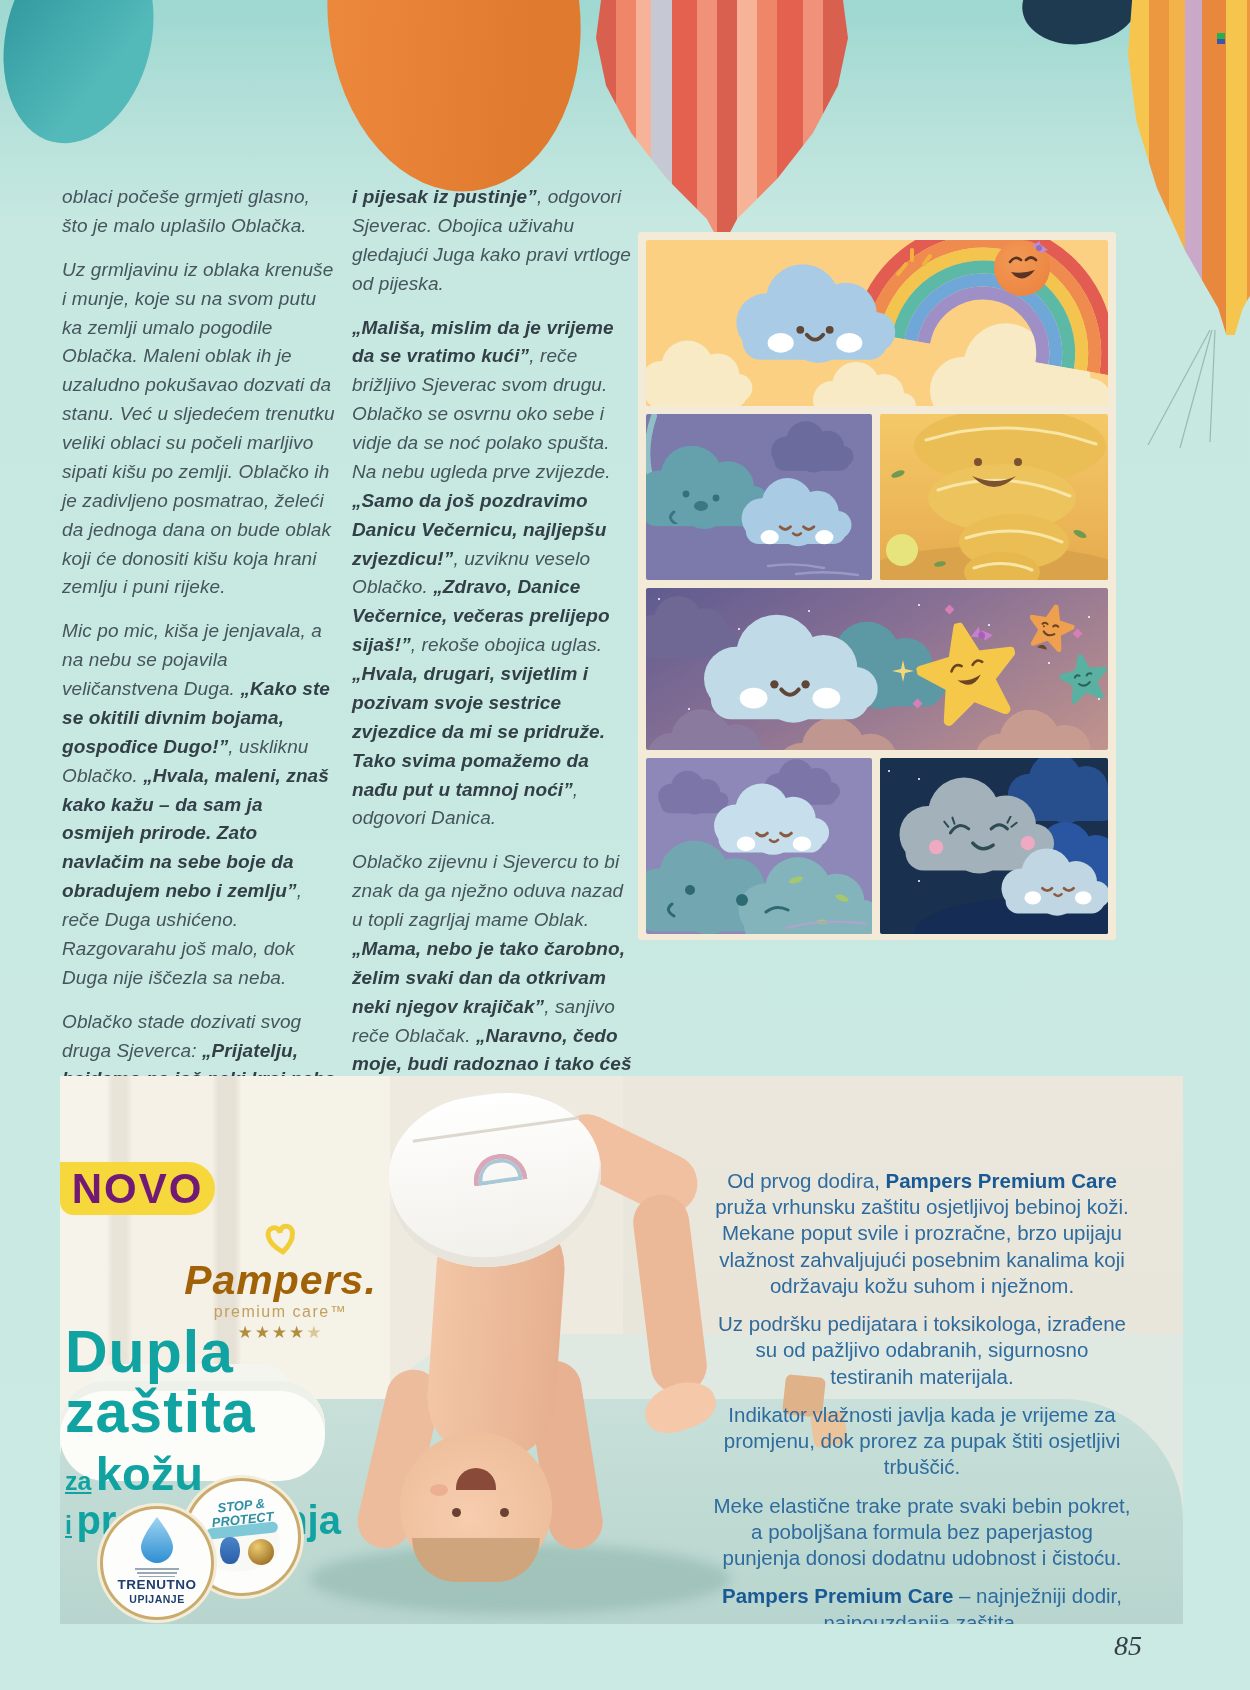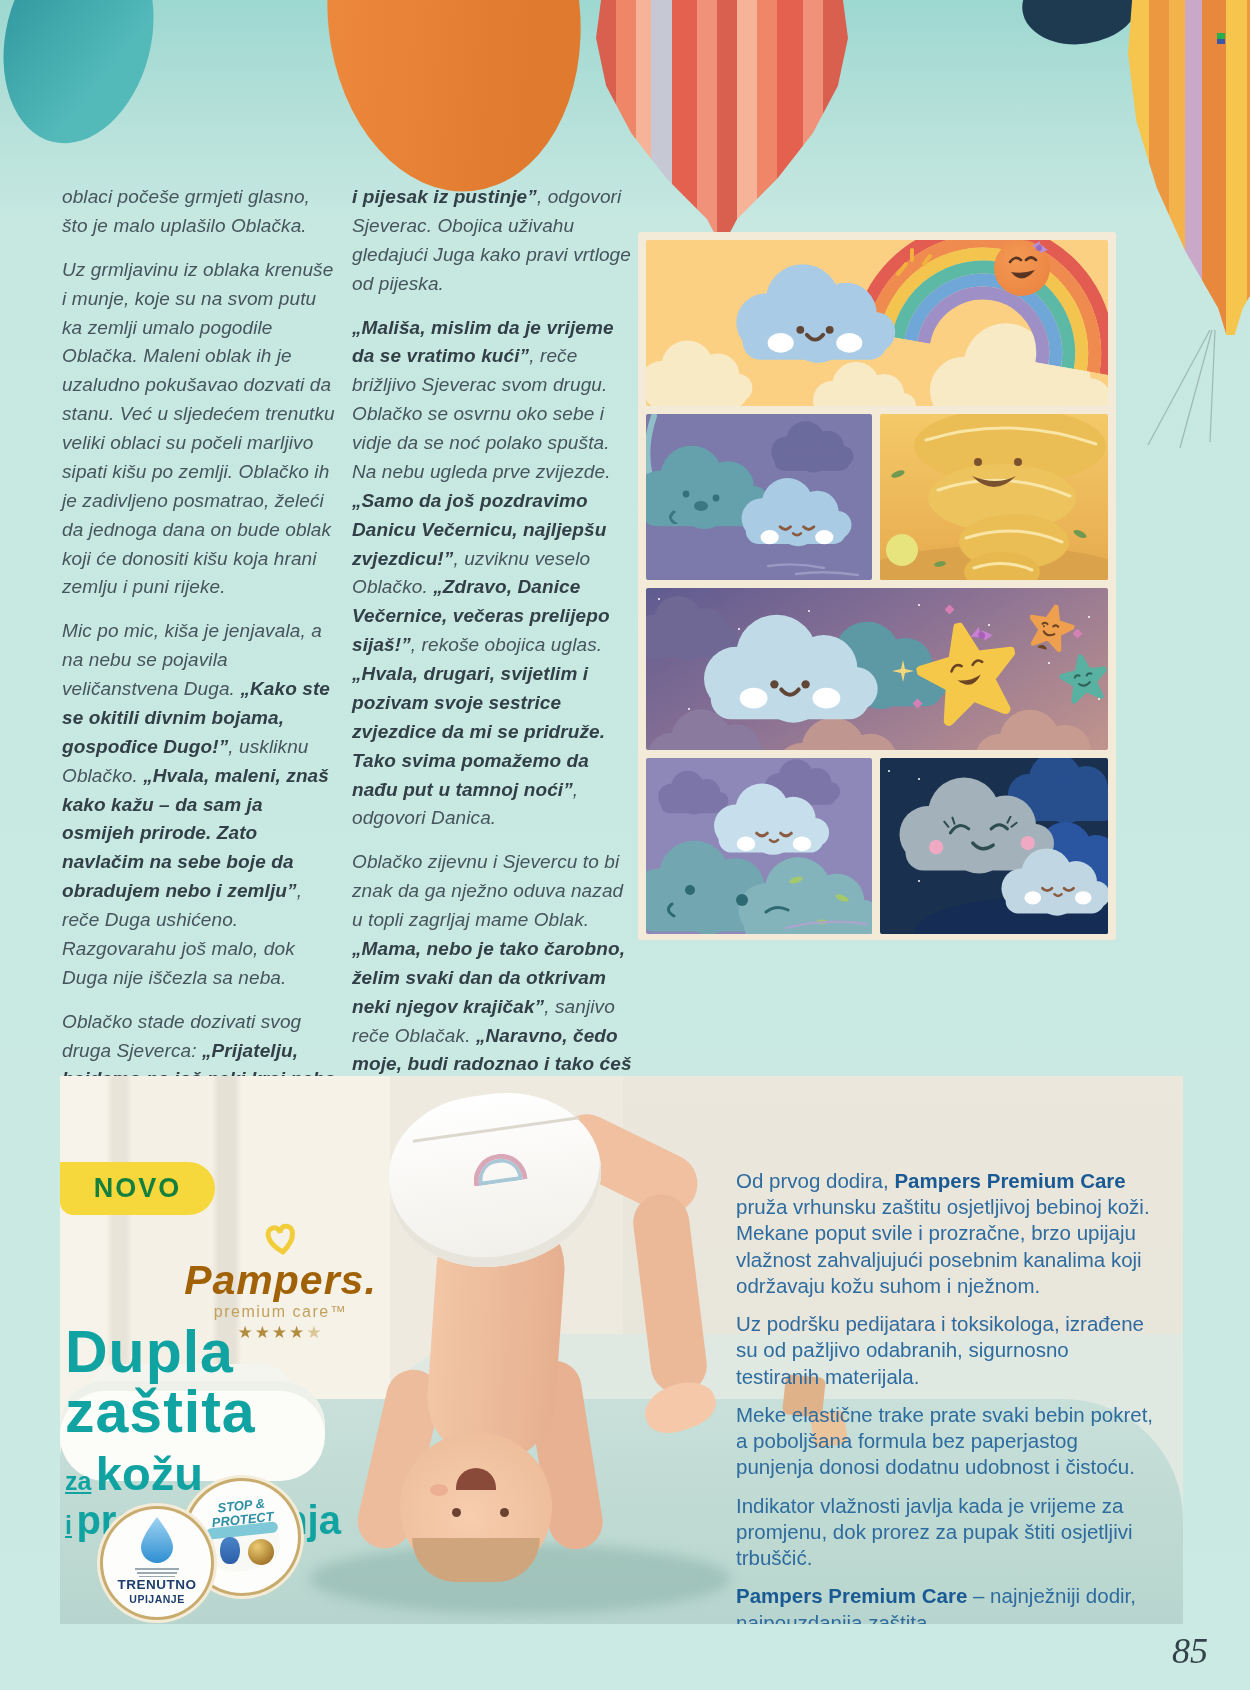--- a/index.html
+++ b/index.html
@@ -55,21 +55,21 @@
   .ad-window{left:0;top:0;width:330px;height:430px;
     background:linear-gradient(90deg,#f8f5ec 0 14%,#e7e2d6 16% 20%,#f6f2e8 22% 46%,#e4dfd3 48% 53%,#f7f4ea 55% 100%);opacity:.8;}
   .ad-wallright{right:0;top:0;width:560px;height:420px;background:linear-gradient(180deg,#ebe7dd,#e6e4da);}
   .ad-carpet2{right:0;bottom:0;width:820px;height:290px;background:#dfe9e2;border-radius:140px 0 0 0;}
   .ad-carpet{left:0;bottom:0;width:1123px;height:225px;background:linear-gradient(180deg,#c8e0d9,#b7d5ce);border-radius:60px 120px 0 0;}
   .towel{left:0;top:305px;width:265px;height:100px;background:#fcfcf9;border-radius:45px;box-shadow:0 10px 0 #eef0ea inset;}
   .towel2{left:30px;top:288px;width:200px;height:55px;background:#f4f5ef;border-radius:30px;}
 
   .novo{left:0;top:86px;width:155px;height:53px;background:#f7d83c;border-radius:0 28px 28px 14px;
         display:flex;align-items:center;justify-content:center;
-        color:#15803d;font-weight:700;font-size:27px;letter-spacing:2px;}
+        color:#701a75;font-weight:700;font-size:42px;letter-spacing:2px;}
   .pampers-block{left:88px;top:146px;width:265px;text-align:center;}
   .pampers-name{font-size:41px;font-weight:700;font-style:italic;color:#a16207;letter-spacing:1px;line-height:1;}
   .pampers-sub{font-size:16px;color:#c2a05e;letter-spacing:1.5px;margin-top:2px;}
   .pampers-stars{font-size:17px;color:#b28d3f;letter-spacing:2px;margin-top:1px;}
   .pampers-stars .faded{color:#d9c795;}
   .headline{left:5px;top:246px;width:350px;text-align:left;color:#10a3a1;font-weight:700;line-height:1.02;}
   .hl-1,.hl-2{font-size:59px;letter-spacing:1px;}
   .hl-small{font-size:25px;font-weight:700;text-decoration:underline;}
   .hl-3big{font-size:47px;}
   .hl-4big{font-size:40px;}
@@ -81,21 +81,21 @@
   .seal-absorb{left:43px;top:433px;width:108px;height:108px;z-index:5;}
   .seal-text{position:absolute;width:100%;text-align:center;font-weight:700;}
   .sp-diaper{left:18px;top:38px;width:76px;height:52px;background:#f8f8f5;border-radius:45%;transform:rotate(-6deg);}
   .sp-band{left:20px;top:44px;width:72px;height:11px;background:#7ec8d8;border-radius:6px;transform:rotate(-6deg);}
   .sp-text{top:18px;color:#2f8fa5;font-size:13px;font-style:italic;line-height:1.05;transform:rotate(-6deg);}
   .sp-ball{left:62px;top:58px;width:26px;height:26px;border-radius:50%;background:radial-gradient(circle at 35% 30%,#eccb72,#8a5a10);}
   .sp-blue{left:34px;top:56px;width:20px;height:27px;border-radius:45%;background:linear-gradient(180deg,#4a84c8,#2b5fa8);}
   .sa-text1{top:68px;color:#1d3e6e;font-size:13.5px;letter-spacing:.5px;}
   .sa-text2{top:84px;color:#1d3e6e;font-size:10.5px;letter-spacing:.5px;}
 
-  .ad-copy{left:676px;top:92px;width:420px;font-size:20.5px;line-height:1.28;color:#2e6b9e;}
+  .ad-copy{left:652px;top:92px;width:420px;font-size:20.5px;line-height:1.28;color:#2e6b9e;text-align:center;}
   .ad-copy p{margin:0 0 12px;}
   .ad-copy b{font-weight:700;color:#1a5a94;}
 
   
   .baby div{position:absolute;}
   .b-shadow{left:250px;top:468px;width:420px;height:70px;border-radius:50%;background:rgba(135,175,165,.5);filter:blur(6px);}
   .b-diaper{left:330px;top:18px;width:212px;height:172px;background:linear-gradient(180deg,#ffffff,#f1efe9);border-radius:46% 50% 55% 50%;transform:rotate(-8deg);box-shadow:inset 0 -10px 0 #e7e4dc;}
   .b-diaperline{left:352px;top:52px;width:168px;height:3px;background:#dcd8ce;transform:rotate(-8deg);}
   .b-rainbow{left:412px;top:78px;width:44px;height:24px;border-radius:44px 44px 0 0;border:5px solid #d8a8b8;border-bottom:none;box-shadow:inset 0 0 0 4px #a8c8d8;transform:rotate(-8deg);}
   .b-torso{left:372px;top:128px;width:128px;height:258px;background:linear-gradient(90deg,#f2c6a6,#e6b090);border-radius:64px;transform:rotate(4deg);}
@@ -106,22 +106,22 @@
   .b-mouth{left:396px;top:392px;width:40px;height:22px;border-radius:0 0 40px 40px;background:#8a4a3a;transform:rotate(180deg);}
   .b-eye1{left:392px;top:432px;width:9px;height:9px;border-radius:50%;background:#6b4232;}
   .b-eye2{left:440px;top:432px;width:9px;height:9px;border-radius:50%;background:#6b4232;}
   .b-cheek{left:370px;top:408px;width:18px;height:12px;border-radius:50%;background:#eaa98c;opacity:.8;}
   .b-thigh{left:492px;top:58px;width:150px;height:60px;background:#f0c0a0;border-radius:32px;transform:rotate(26deg);}
   .b-shin{left:582px;top:118px;width:56px;height:200px;background:#ecb998;border-radius:28px;transform:rotate(-7deg);}
   .b-foot{left:584px;top:308px;width:72px;height:46px;background:#f4c8a8;border-radius:50% 50% 42% 42%;transform:rotate(-18deg);}
   .block1{left:724px;top:300px;width:40px;height:40px;background:#e0b28a;border-radius:6px;transform:rotate(6deg);}
   .block2{left:752px;top:336px;width:34px;height:34px;background:#ecc49c;border-radius:6px;transform:rotate(-8deg);}
 
-  .pagenum{left:1172px;top:1630px;width:62px;text-align:left;
-    font-family:"Liberation Serif", serif;font-style:italic;font-size:36px;color:#33424a;}
+  .pagenum{left:1080px;top:1630px;width:62px;text-align:right;
+    font-family:"Liberation Serif", serif;font-style:italic;font-size:28px;color:#33424a;}
 </style>
 </head>
 <body>
 
 <svg width="0" height="0" style="position:absolute">
   <defs>
     <symbol id="cloud" viewBox="0 0 120 70">
       <circle cx="28" cy="42" r="19"></circle>
         <circle cx="52" cy="28" r="24"></circle>
       <circle cx="80" cy="36" r="20"></circle>
@@ -481,20 +481,20 @@
             <path d="M8,62 h36"></path>
           </g>
       </svg>
       <div class="seal-text sa-text1">TRENUTNO</div>
       <div class="seal-text sa-text2">UPIJANJE</div>
     </div>
 
     <div class="abs ad-copy">
         <p><span>Od prvog dodira, </span><b>Pampers Premium Care</b><span> pruža vrhunsku zaštitu osjetljivoj bebinoj koži. Mekane poput svile i prozračne, brzo upijaju vlažnost zahvaljujući posebnim kanalima koji održavaju kožu suhom i nježnom.</span></p>
         <p><span>Uz podršku pedijatara i toksikologa, izrađene su od pažljivo odabranih, sigurnosno testiranih materijala.</span></p>
+        <p><span>Indikator vlažnosti javlja kada je vrijeme za promjenu, dok prorez za pupak štiti osjetljivi trbuščić.</span></p>
         <p><span>Meke elastične trake prate svaki bebin pokret, a poboljšana formula bez paperjastog punjenja donosi dodatnu udobnost i čistoću.</span></p>
-        <p><span>Indikator vlažnosti javlja kada je vrijeme za promjenu, dok prorez za pupak štiti osjetljivi trbuščić.</span></p>
         <p><b>Pampers Premium Care</b><span> – najnježniji dodir, najpouzdanija zaštita.</span></p>
       </div>
   </div>
 
   <div class="abs pagenum">85</div>
 </div>
 
 </body></html>

